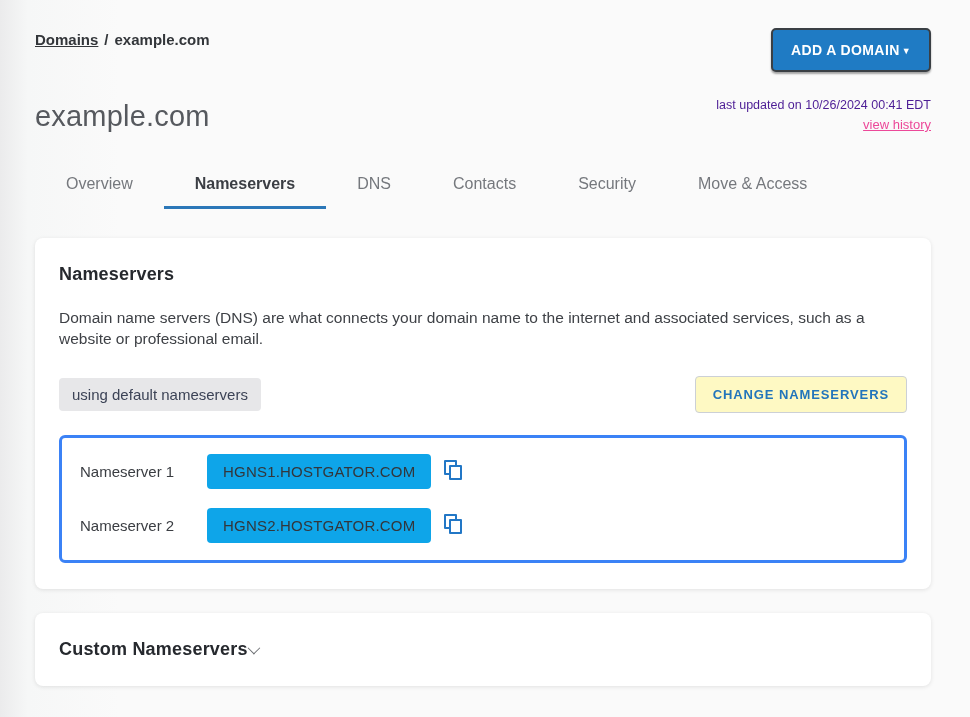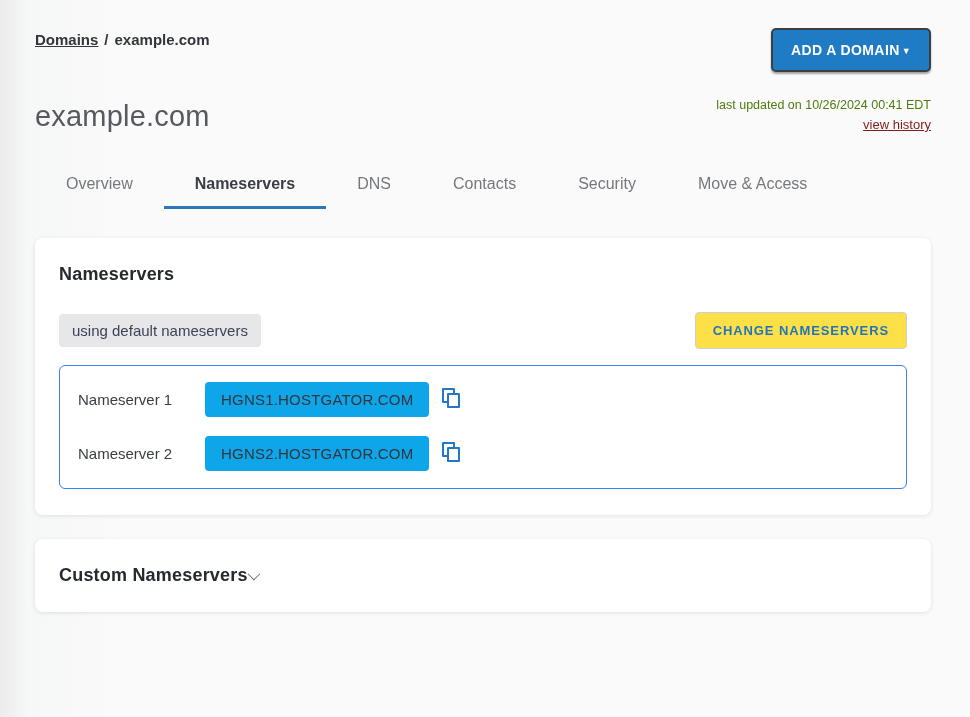--- a/index.html
+++ b/index.html
@@ -24,22 +24,22 @@
     padding:12px 18px; cursor:pointer;
     box-shadow:0 2px 2px rgba(0,0,0,0.35);
     display:flex; align-items:center; gap:2px;
   }
   .btn-primary .caret { font-size:9px; transform:translateY(1px); }
 
   
   .title-row { display:flex; justify-content:space-between; align-items:flex-end; margin-top:26px; }
   .page-title { font-size:29px; font-weight:normal; color:#56595e; letter-spacing:0.2px; }
   .meta { text-align:right; }
-  .meta .updated { font-size:12.5px; color:#4d7c0f; }
-  .meta .history { display:inline-block; margin-top:5px; font-size:13px; color:#7f1d1d; text-decoration:underline; cursor:pointer; }
+  .meta .updated { font-size:12.5px; color:#4c1d95; }
+  .meta .history { display:inline-block; margin-top:5px; font-size:13px; color:#ec4899; text-decoration:underline; cursor:pointer; }
 
   
   .tabs { display:flex; margin-top:32px; }
   .tab {
     font-size:16px; color:#75787d; padding:10px 31px 13px 31px;
     cursor:pointer; border-bottom:3px solid transparent; white-space:nowrap;
   }
   .tab.active { color:#3b3e44; font-weight:bold; border-bottom-color:#2b77b8; }
 
   
@@ -50,27 +50,27 @@
   }
   .card h2 { font-size:18px; font-weight:bold; color:#26292e; letter-spacing:0.2px; }
   .card .desc { margin-top:22px; font-size:15.5px; line-height:21px; color:#3e4146; max-width:838px; }
 
   .actions-row { display:flex; justify-content:space-between; align-items:center; margin-top:27px; }
   .status-badge {
     background:#e7e7e9; color:#3c4356; font-size:15px;
     padding:8px 13px; border-radius:4px;text-align:center;
   }
   .btn-outline {
-    background:#fde047; color:#2275bb; font-family:inherit;
+    background:#fef9c3; color:#2275bb; font-family:inherit;
     font-size:13px; font-weight:bold; letter-spacing:0.9px;
     border:1px solid #ccd0d6; border-radius:4px;
     padding:10px 17px; cursor:pointer;
   }
 
-  .ns-box { margin-top:16px; border:1px solid #3b82f6; border-radius:6px; padding:16px 18px 17px 18px; }
+  .ns-box { margin-top:22px; border:3px solid #3b82f6; border-radius:6px; padding:16px 18px 17px 18px; }
   .ns-row { display:flex; align-items:center; }
   .ns-row + .ns-row { margin-top:19px; }
   .ns-label { width:127px; font-size:15px; color:#3a3d42; }
   .ns-chip {
     background:#0ea5e9; color:#33363b; font-size:15px; letter-spacing:0.2px;
     padding:9px 16px; border-radius:4px;
   }
   .copy-btn { position:relative; width:21px; height:23px; margin-left:13px; cursor:pointer; display:inline-block; }
   .copy-btn .back  { position:absolute; left:0; top:0; width:13px; height:15px; border:2px solid #2277c6; border-radius:1px; }
   .copy-btn .front { position:absolute; left:5px; top:5px; width:13px; height:15px; border:2px solid #2277c6; border-radius:1px; background:#ffffff; }
@@ -109,20 +109,21 @@
     <div class="tab">Overview</div>
     <div class="tab active">Nameservers</div>
     <div class="tab">DNS</div>
     <div class="tab">Contacts</div>
     <div class="tab">Security</div>
     <div class="tab">Move &amp; Access</div>
   </div>
 
   <div class="card">
     <h2>Nameservers</h2>
+    <p class="desc">Domain name servers (DNS) are what connects your domain name to the internet and associated services, such as a website or professional email.</p>
 
     <div class="actions-row">
       <span class="status-badge">using default nameservers</span>
       <button class="btn-outline">CHANGE NAMESERVERS</button>
     </div>
 
     <div class="ns-box">
       <div class="ns-row">
         <span class="ns-label">Nameserver 1</span>
         <span class="ns-chip">HGNS1.HOSTGATOR.COM</span>

